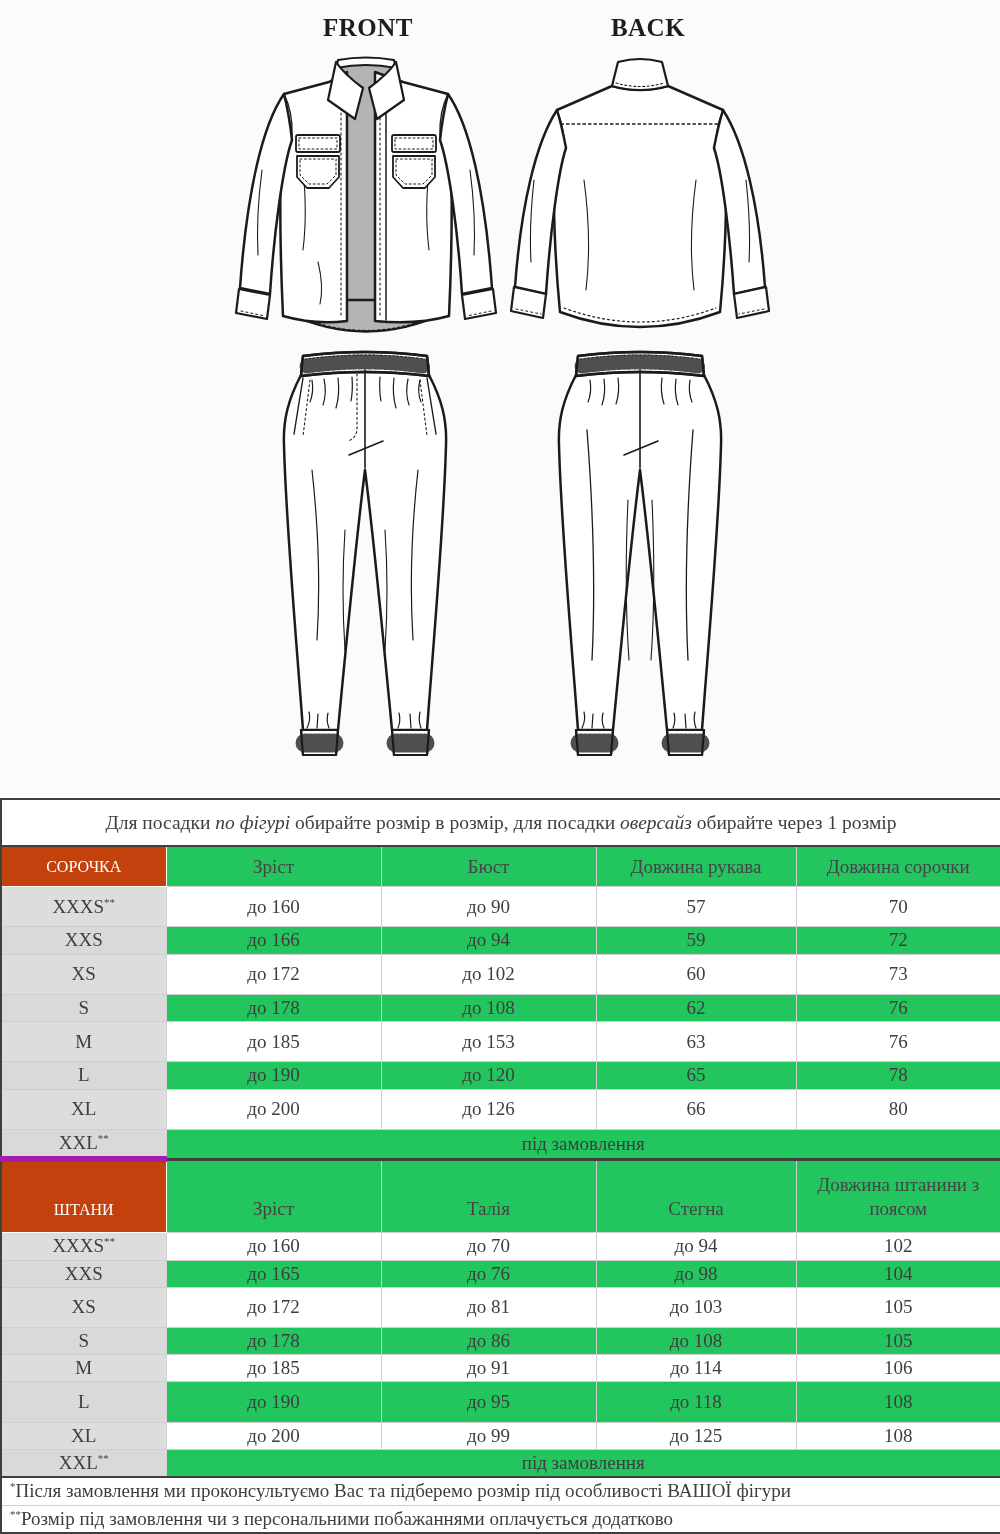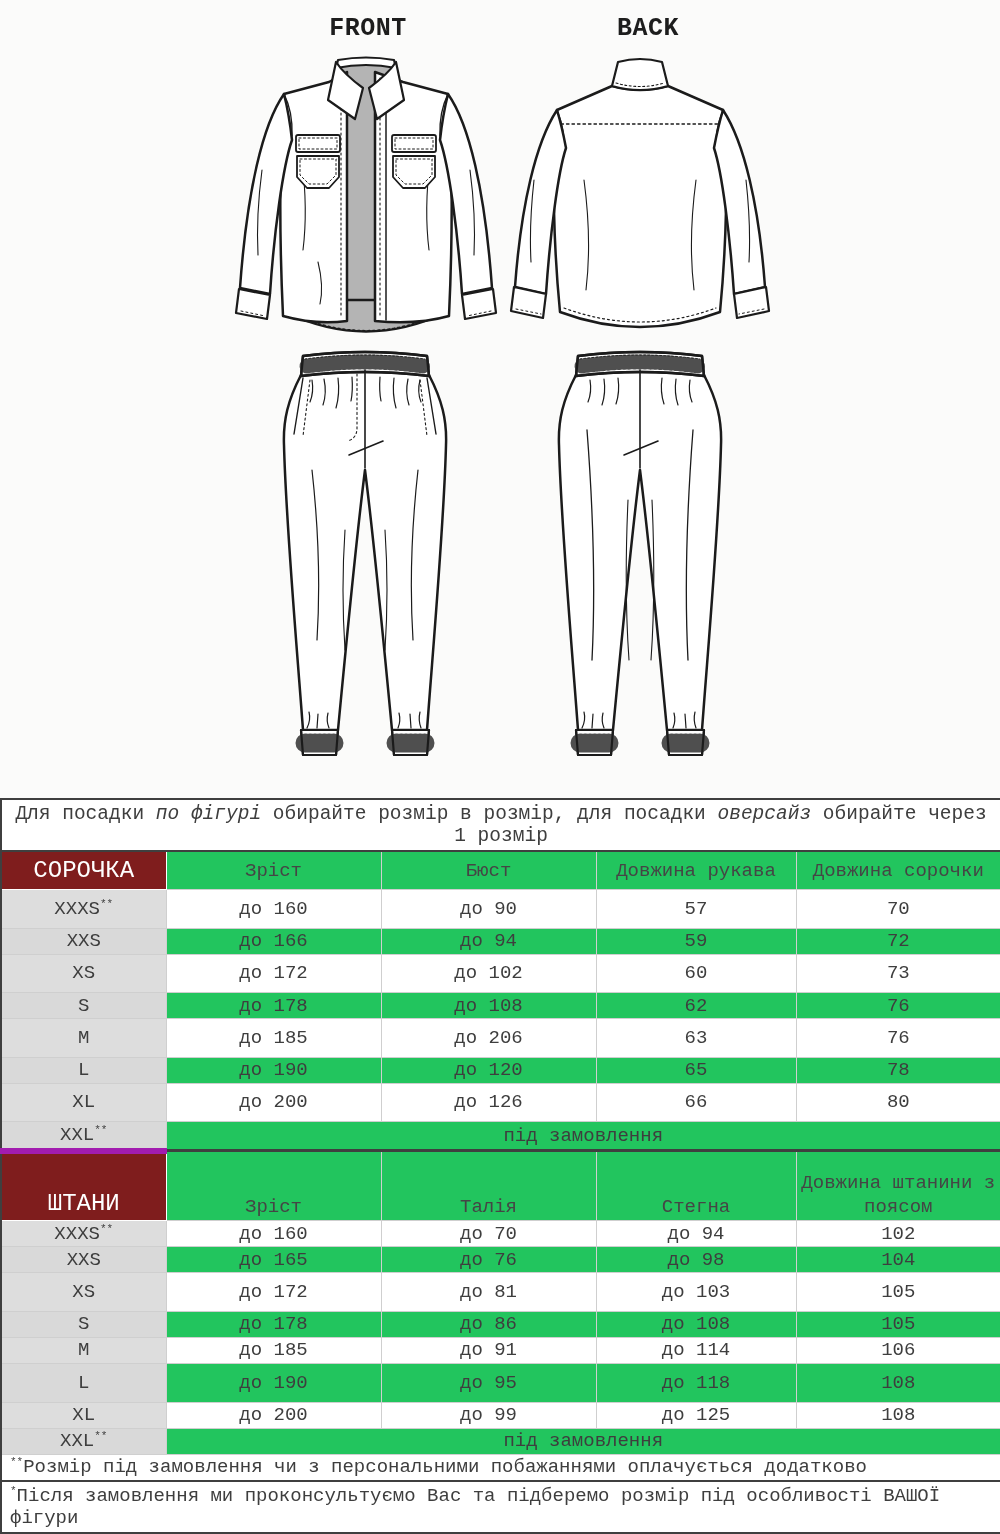--- a/index.html
+++ b/index.html
@@ -1,39 +1,39 @@
 <!DOCTYPE html>
 <html><head>
 <meta charset="utf-8">
 <style>
   html,body{margin:0;padding:0;background:#ffffff;}
   .canvas{position:relative;width:1000px;height:1534px;background:#ffffff;overflow:hidden;
-          font-family:Liberation Mono, monospace;color:#3e3e3e;}
+          font-family:Liberation Serif, serif;color:#3e3e3e;}
   
   .diagram{position:absolute;left:0;top:0;width:1000px;height:798px;background:#fbfbfa;}
   .view-label{position:absolute;top:14px;width:200px;text-align:center;
               font-size:25px;font-weight:600;letter-spacing:.5px;color:#1d1d1d;}
   .view-label.front{left:268px;}
   .view-label.back{left:548px;}
   .flats{position:absolute;left:0;top:0;}
   
   table.size-table{position:absolute;left:0;top:798px;width:1000px;height:736px;
        border-collapse:collapse;table-layout:fixed;background:#ffffff;
        font-size:19px;color:#3e3e3e;}
   td,th{border:1px solid #cfcfcf;text-align:center;vertical-align:middle;
         padding:0 4px;font-weight:400;overflow:hidden;}
   tr.intro td{border:none;border-bottom:2px solid #3f3f3f;font-size:19.5px;height:36px;}
   table.size-table{border:2px solid #3f3f3f;}
-  th.dark{background:#7f1d1d;color:#ffffff;font-size:24px;}
+  th.dark{background:#c2410c;color:#ffffff;font-size:16px;}
   th.light{background:#22c55e;color:#454545;font-size:19px;}
   td.c1{background:#dddddd;}
   tr.alt td{background:#22c55e;}
   tr.alt td.c1{background:#d9d9d9;}
   th.dark{border-color:#ffffff;}
-  tr.pants-head th{border-top:3px solid #3f3f3f;vertical-align:bottom;padding-bottom:1px;line-height:1.25;}
+  tr.pants-head th{border-top:3px solid #3f3f3f;vertical-align:bottom;padding-bottom:12px;line-height:1.25;}
   tr.pants-head th.dark{border-top:6px solid #a21caf;}
   td.merge{background:#ececec;}
   tr.note td{border-left:none;border-right:none;text-align:left;padding-left:8px;background:#ffffff;}
   tr.note1 td{border-top:2px solid #3f3f3f;}
   sup{font-size:11px;line-height:0;}
   .h40{height:40px}.h34{height:34px}.h33{height:22px}.h62{height:62px}
   i{font-style:italic;margin-top:18px;}
 </style>
 </head>
 <body>
@@ -219,21 +219,21 @@
     <tr class="alt h33">
       <td class="c1"><span>S</span><sup></sup></td>
       <td>до 178</td>
       <td>до 108</td>
       <td>62</td>
       <td>76</td>
     </tr>
     <tr class="h34">
       <td class="c1"><span>M</span><sup></sup></td>
       <td>до 185</td>
-      <td>до 206</td>
+      <td>до 153</td>
       <td>63</td>
       <td>76</td>
     </tr>
     <tr class="alt h33">
       <td class="c1"><span>L</span><sup></sup></td>
       <td>до 190</td>
       <td>до 120</td>
       <td>65</td>
       <td>78</td>
     </tr>
@@ -304,21 +304,21 @@
       <td>до 200</td>
       <td>до 99</td>
       <td>до 125</td>
       <td>108</td>
     </tr>
     <tr class="alt h33">
       <td class="c1"><span>XXL</span><sup>**</sup></td>
       <td colspan="4" class="merge">під замовлення</td>
     </tr>
 
+    <tr class="note note1 h33">
+      <td colspan="5"><sup>*</sup><span>Після замовлення ми проконсультуємо Вас та підберемо розмір під особливості ВАШОЇ фігури</span></td>
+    </tr>
     <tr class="note h33">
       <td colspan="5"><sup>**</sup><span>Розмір під замовлення чи з персональними побажаннями оплачується додатково</span></td>
-    </tr>
-    <tr class="note note1 h33">
-      <td colspan="5"><sup>*</sup><span>Після замовлення ми проконсультуємо Вас та підберемо розмір під особливості ВАШОЇ фігури</span></td>
     </tr>
   </tbody>
     </table>
 </div>
 
 </body></html>

